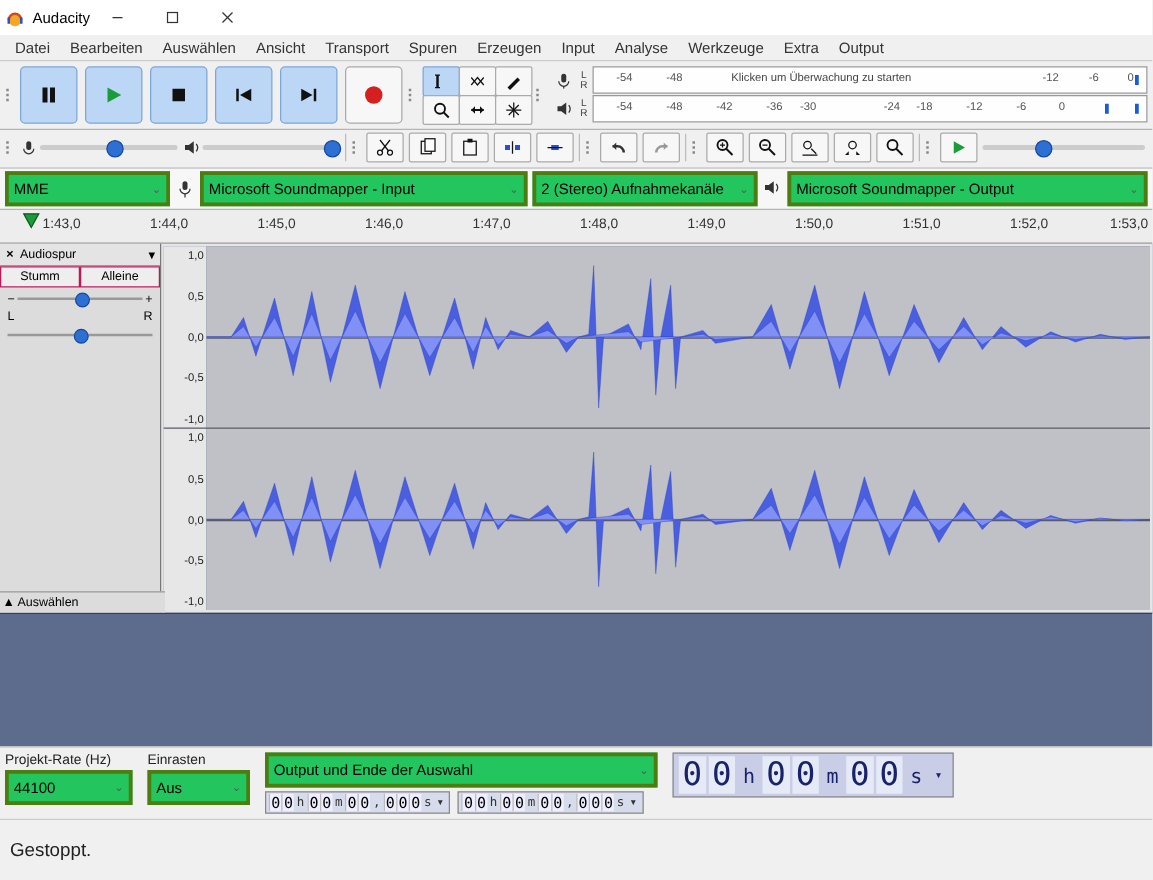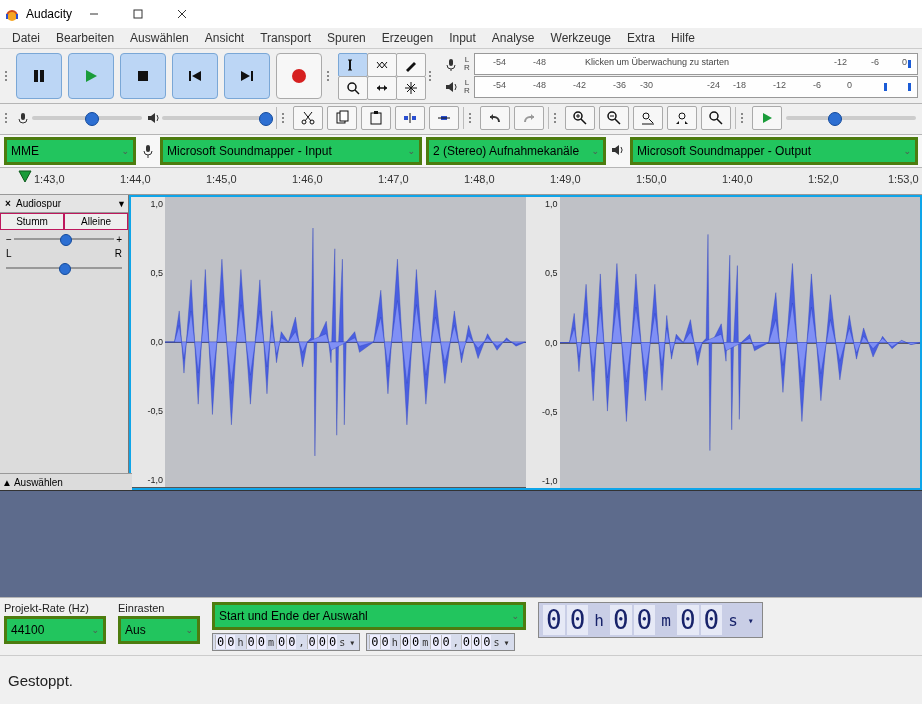--- a/index.html
+++ b/index.html
@@ -47,21 +47,21 @@
 .tp-head .name{flex:1}
 .tp-head .dn{font-size:9px}
 .tp-btns{display:flex}
 .tp-btns div{flex:1;text-align:center;border:1px solid #be185d;background:#eee;height:15px;line-height:15px;font-size:10px}
 .tp-slider{height:18px;display:flex;align-items:center;padding:0 6px;gap:2px}
 .tp-slider .bar{flex:1;height:2px;background:#999;position:relative}
 .tp-slider .bar .d{position:absolute;top:-4px;left:46%;width:10px;height:10px;border-radius:50%;background:#2d6fd2;border:1px solid #134a9c}
 .tp-lr{display:flex;justify-content:space-between;padding:0 6px;font-size:10px}
 .tp-info{padding:4px;font-size:10px;line-height:12px;color:#111;border-top:1px solid #bbb}
 .tp-foot{position:absolute;bottom:0;width:128px;height:16px;background:#dcdcdc;border-top:1px solid #999;font-size:10px;display:flex;align-items:center;padding:0 2px;gap:2px}
-.wave-wrap{flex:1;display:flex;border:2px solid #0ea5e9}
+.wave-wrap{flex:1;display:flex;flex-direction:column;border:2px solid #e5e5e5}
 .scale{width:30px;background:#e7e7e7;font-size:9px;display:flex;flex-direction:column;justify-content:space-between;padding:2px 2px;text-align:right;color:#222}
 .wave-row{flex:1;display:flex;border-bottom:1px solid #555}
 .wave{flex:1;background:#bfc1c6;position:relative;overflow:hidden}
 .wave .mid{position:absolute;top:50%;left:0;right:0;height:1px;background:#5a5a6a}
 .wave svg{position:absolute;inset:0;width:100%;height:100%}
 .below-tracks{height:106px;background:#5d6b8c;border-top:1px solid #333}
 .bottom{background:#f0f0f0;border-top:1px solid #b5b5b5;padding:4px;display:flex;gap:12px;align-items:flex-start}
 .section-label{font-size:11px;color:#222;padding-bottom:2px}
 .timebox{font-family:"Consolas",monospace;background:#d7dcec;border:1px solid #888;padding:1px 2px;letter-spacing:0;display:flex;align-items:center}
 .timebox span.d{display:inline-block;text-align:center;background:#eef;border-left:1px solid #bbb;padding:0 1px}
@@ -110,21 +110,21 @@
   <span class="m">Bearbeiten</span>
   <span class="m">Auswählen</span>
   <span class="m">Ansicht</span>
   <span class="m">Transport</span>
   <span class="m">Spuren</span>
   <span class="m">Erzeugen</span>
   <span class="m">Input</span>
   <span class="m">Analyse</span>
   <span class="m">Werkzeuge</span>
   <span class="m">Extra</span>
-  <span class="m">Hilfe</span>
+  <span class="m">Output</span>
 </div>
 
 <div class="toolbar-area">
   <div class="grip">
       <span></span>
       <span></span>
       <span></span>
     </div>
   <div class="transport">
     <div class="tbtn">
@@ -437,21 +437,21 @@
       <polygon points="1,1 13,1 7,12" fill="#1a9c3a" stroke="#0a5a1a"></polygon>
     </svg>
   <span class="t" style="left:34px">1:43,0</span>
   <span class="t" style="left:120px">1:44,0</span>
   <span class="t" style="left:206px">1:45,0</span>
   <span class="t" style="left:292px">1:46,0</span>
   <span class="t" style="left:378px">1:47,0</span>
   <span class="t" style="left:464px">1:48,0</span>
   <span class="t" style="left:550px">1:49,0</span>
   <span class="t" style="left:636px">1:50,0</span>
-  <span class="t" style="left:722px">1:40,0</span>
+  <span class="t" style="left:722px">1:51,0</span>
   <span class="t" style="left:808px">1:52,0</span>
   <span class="t" style="left:888px">1:53,0</span>
 </div>
 
 <div class="track-area" style="position:relative">
   <div class="track-panel">
     <div class="tp-head">
       <span class="x">×</span>
       <span class="name">Audiospur</span>
       <span class="dn">▼</span>
@@ -533,21 +533,21 @@
   </div>
   <div>
     <div class="section-label">Einrasten</div>
     <div class="dd" style="width:68px">
         <span>Aus</span>
         <span class="arrow">⌄</span>
       </div>
   </div>
   <div style="flex:0 0 auto">
     <div class="dd" style="width:300px;margin-bottom:3px">
-        <span>Start und Ende der Auswahl</span>
+        <span>Output und Ende der Auswahl</span>
         <span class="arrow">⌄</span>
       </div>
     <div style="display:flex;gap:6px">
       <div class="timebox">
         <span class="d">0</span>
           <span class="d">0</span>
           <span class="u">h</span>
         <span class="d">0</span>
           <span class="d">0</span>
           <span class="u">m</span>

